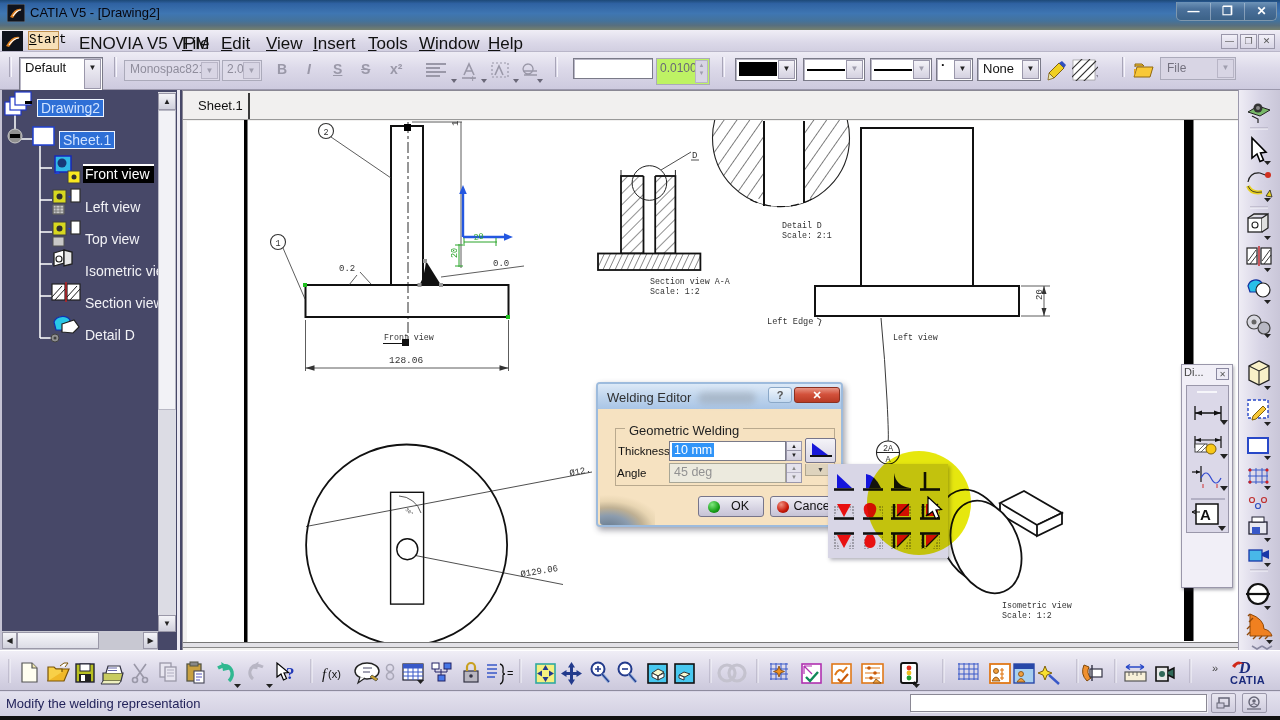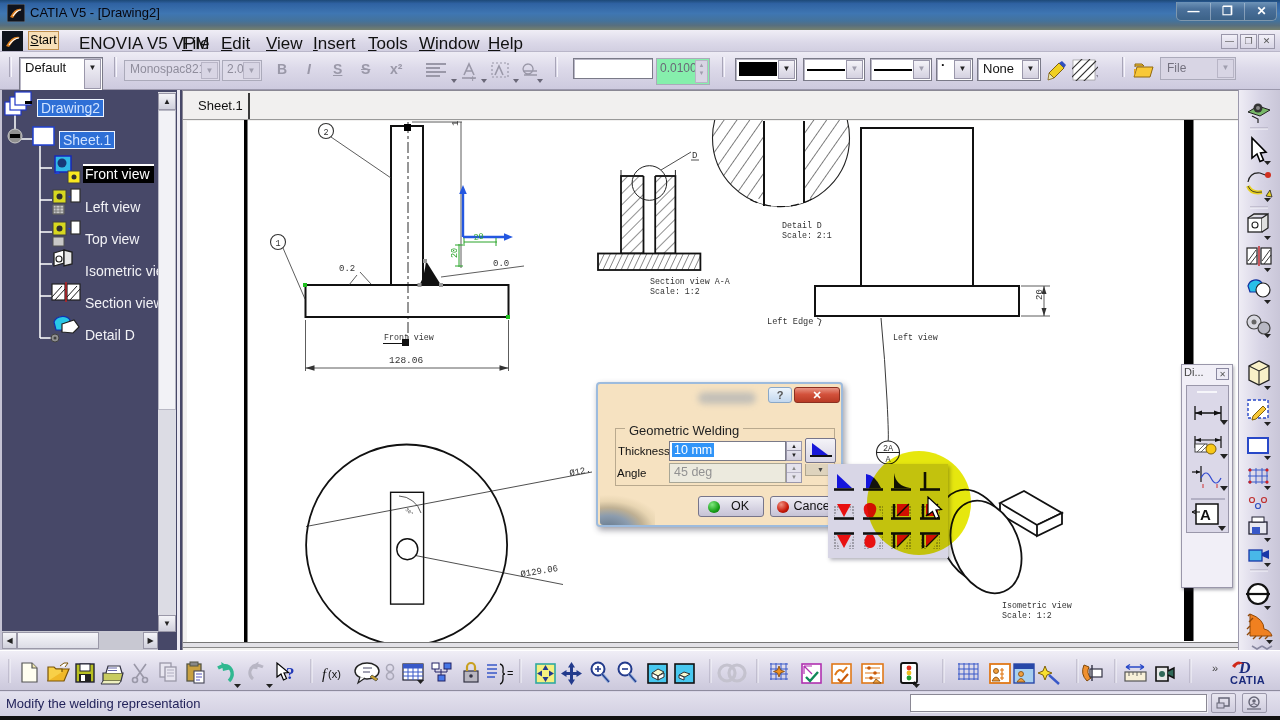--- a/index.html
+++ b/index.html
@@ -12,21 +12,21 @@
   background:linear-gradient(180deg,#1d4977 0%,#2f62a2 12%,#3f76b2 45%,#44729b 70%,#586f7e 85%,#75816f 100%); }
 #titletext { left:30px; top:5px; font-size:13px; color:#06060c; }
 .capbtns { left:1176px; top:2px; width:101px; height:19px; border:1px solid #7e97ad; border-top:none; border-radius:0 0 5px 5px;
   background:linear-gradient(180deg,#6d93b8 0%,#4a709a 40%,#3c6288 100%); }
 .capbtn { position:absolute; top:0; height:19px; width:33px; color:#fff; text-align:center; font-size:12px; line-height:18px; font-weight:bold; }
 .capsep { position:absolute; top:1px; height:17px; width:1px; background:rgba(255,255,255,0.35); }
 
 
 #menubar { left:0; top:30px; width:1280px; height:22px; background:linear-gradient(180deg,#f0eef6 0%,#dbd8e8 60%,#d2cfe1 100%); border-bottom:1px solid #b9b6c9; }
 .mitem { position:absolute; top:34px; font-size:17px; color:#111; }
-#mstart { left:28px; top:31px; width:31px; height:19px; background:#f7dfb8; border:1px solid #c09050; font-size:12.5px; text-align:center; line-height:17px; }
+#mstart { left:28px; top:31px; width:31px; height:19px; background:#f7dfb8; border:1px solid #c09050; font-size:12.5px; text-align:center; line-height:17px;font-family:Liberation Mono, monospace; }
 
 
 #toolbar { left:0; top:52px; width:1280px; height:38px; background:linear-gradient(180deg,#eeecf5 0%,#dcd9e9 45%,#cdcade 100%); border-bottom:1px solid #9b98ac; }
 .groove { position:absolute; width:3px; border-left:1px solid #a8a5b8; border-right:1px solid #f6f5fb; }
 .combo { position:absolute; background:#fff; border:1px solid #7a7a88; box-shadow:inset 1px 1px 0 #b9b7c6; font-size:13px; color:#111; }
 .combo .arr, .gcombo .arr { position:absolute; right:1px; top:1px; bottom:1px; width:17px; background:linear-gradient(180deg,#f4f3f8,#d4d1e0); border:1px solid #9a97aa; text-align:center; color:#222; font-size:8px; line-height:16px; }
 .gcombo { position:absolute; background:#dedbe9; border:1px solid #abaaba; font-size:12px; color:#8f8d9c; }
 .gcombo .arr { background:#d8d5e4; color:#a09eae; border-color:#b8b5c6; }
 .glyph { position:absolute; font-size:14px; color:#9a98a8; font-weight:bold; }
 
@@ -146,21 +146,21 @@
       <path d="M71,14 l4,-9 l4,9" stroke-width="1.6"></path>
       <path d="M104,3 a5,5 0 1,0 0.1,0 M100,10 h13 M100,14 h13" stroke-width="1.4"></path>
     </g>
     <g fill="#9a98a8" font-size="9" font-weight="bold">
         <text x="46" y="21">+</text>
       </g>
     <path d="M27,18 l6,0 l-3,4 z M57,18 l6,0 l-3,4 z M89,18 l6,0 l-3,4 z M113,18 l6,0 l-3,4 z" fill="#6a6878"></path>
   </svg>
   <div class="groove abs" style="left:555px;top:57px;height:20px"></div>
   <div class="combo abs" style="left:573px;top:58px;width:80px;height:21px"></div>
-  <div class="gcombo abs" style="left:656px;top:58px;width:54px;height:27px;background:#86efac">
+  <div class="gcombo abs" style="left:656px;top:58px;width:54px;height:27px;background:#bef264">
       <span style="position:absolute;left:3px;top:2px;color:#6a6878;font-size:12px">0.0100</span>
       <span class="arr" style="width:13px;font-size:6px;line-height:8px">▲<br>▼</span>
     </div>
   <div class="groove abs" style="left:722px;top:57px;height:20px"></div>
   <div class="combo abs" style="left:735px;top:58px;width:62px;height:23px">
       <div style="position:absolute;left:3px;top:3px;width:38px;height:14px;background:#000"></div>
       <span class="arr">▼</span>
     </div>
   <div class="combo abs" style="left:803px;top:58px;width:62px;height:23px">
       <div style="position:absolute;left:3px;top:10px;width:38px;height:2px;background:#000"></div>
@@ -686,20 +686,23 @@
     <circle cx="1162" cy="23" r="3" fill="#306858"></circle>
 
     <text x="1212" y="21" font-size="11" fill="#444">»</text>
 
     <text x="1238" y="22" font-size="16" font-weight="bold" font-style="italic" fill="#1a2a7c" font-family="Liberation Serif">Ɗ</text>
     <path d="M1232,15 q6,-8 12,-2 q-7,-1 -9,4 z" fill="#d02818"></path>
     <text x="1230" y="33" font-size="11" font-weight="bold" fill="#1a2a7c" letter-spacing="0.5">CATIA</text>
   </svg>
 
   <div id="dlg" class="abs">
+    <div id="dlgtitle">
+        <span>Welding Editor</span>
+      </div>
     <div style="position:absolute;left:100px;top:8px;width:58px;height:12px;background:#9aa4b0;border-radius:6px;filter:blur(3px);opacity:0.55"></div>
     <div id="dhelp">?</div>
     <div id="dclose">✕</div>
     <div style="position:absolute;left:2px;top:105px;width:55px;height:36px;border-radius:0 0 0 3px;background:radial-gradient(ellipse 58px 36px at 15% 112%, #64788c 0%, #8c9cae 38%, #bfb093 60%, #e8d5b2 78%, rgba(246,226,193,0) 96%);"></div>
     <div class="dgroup"></div>
     <div class="dglabel">Geometric Welding</div>
     <div class="abs" style="position:absolute;left:20px;top:61px;font-size:11.5px;color:#111">Thickness</div>
     <div class="dfield" style="left:71px;top:57px;width:117px;height:20px">
         <span style="position:absolute;left:2px;top:1px;background:#3094f8;color:#fff;padding:0 2px">10 mm</span>
       </div>

